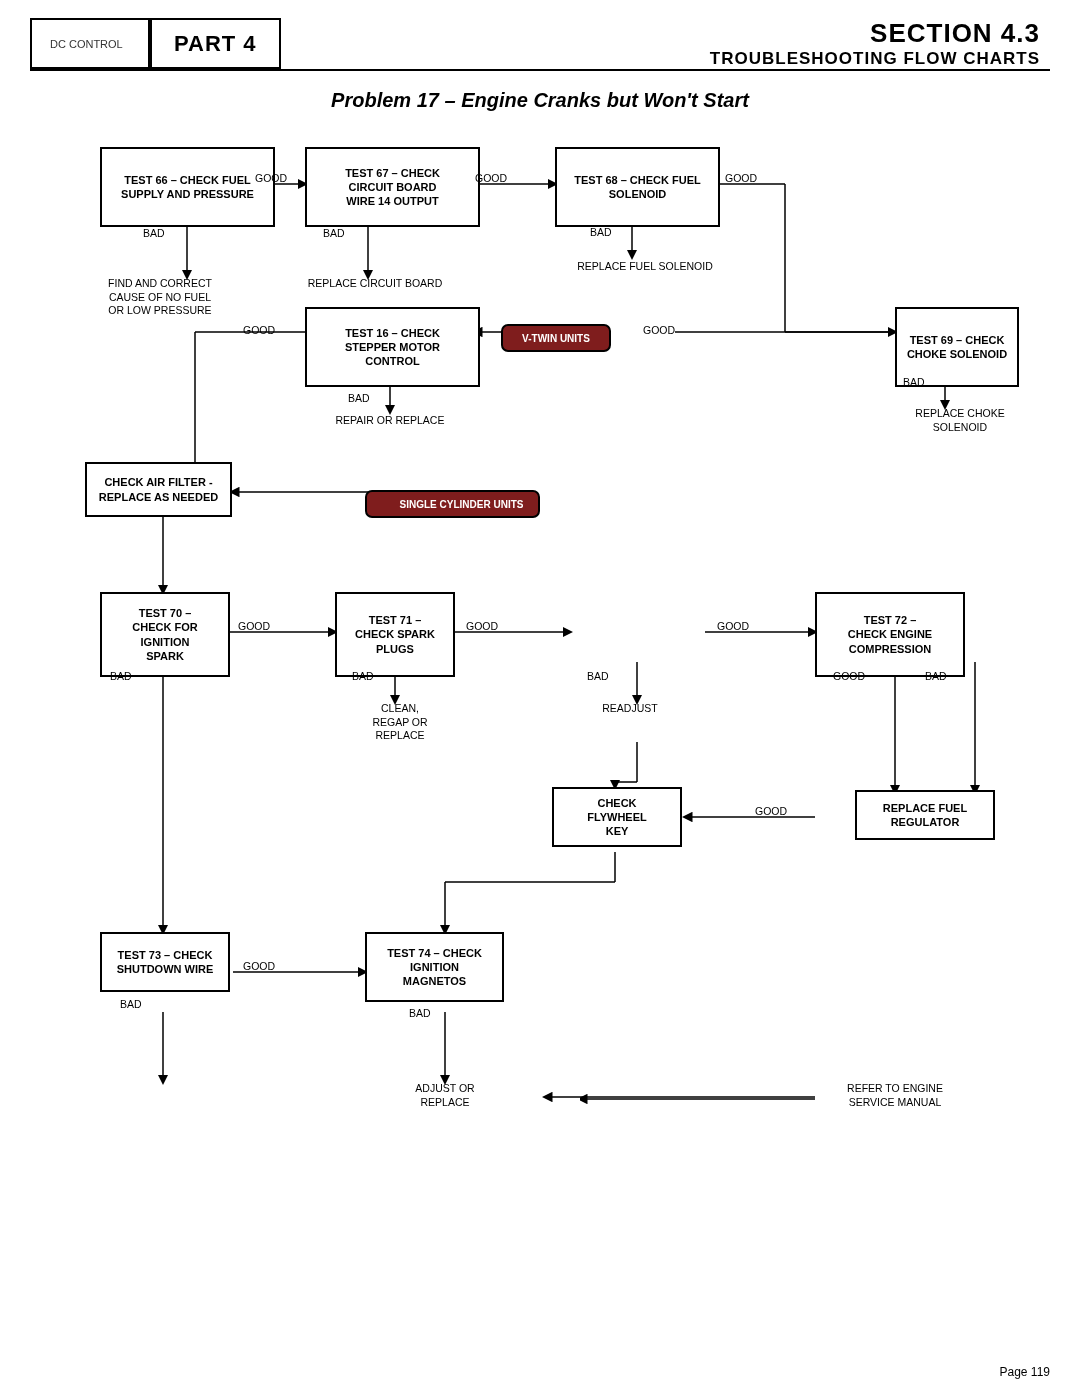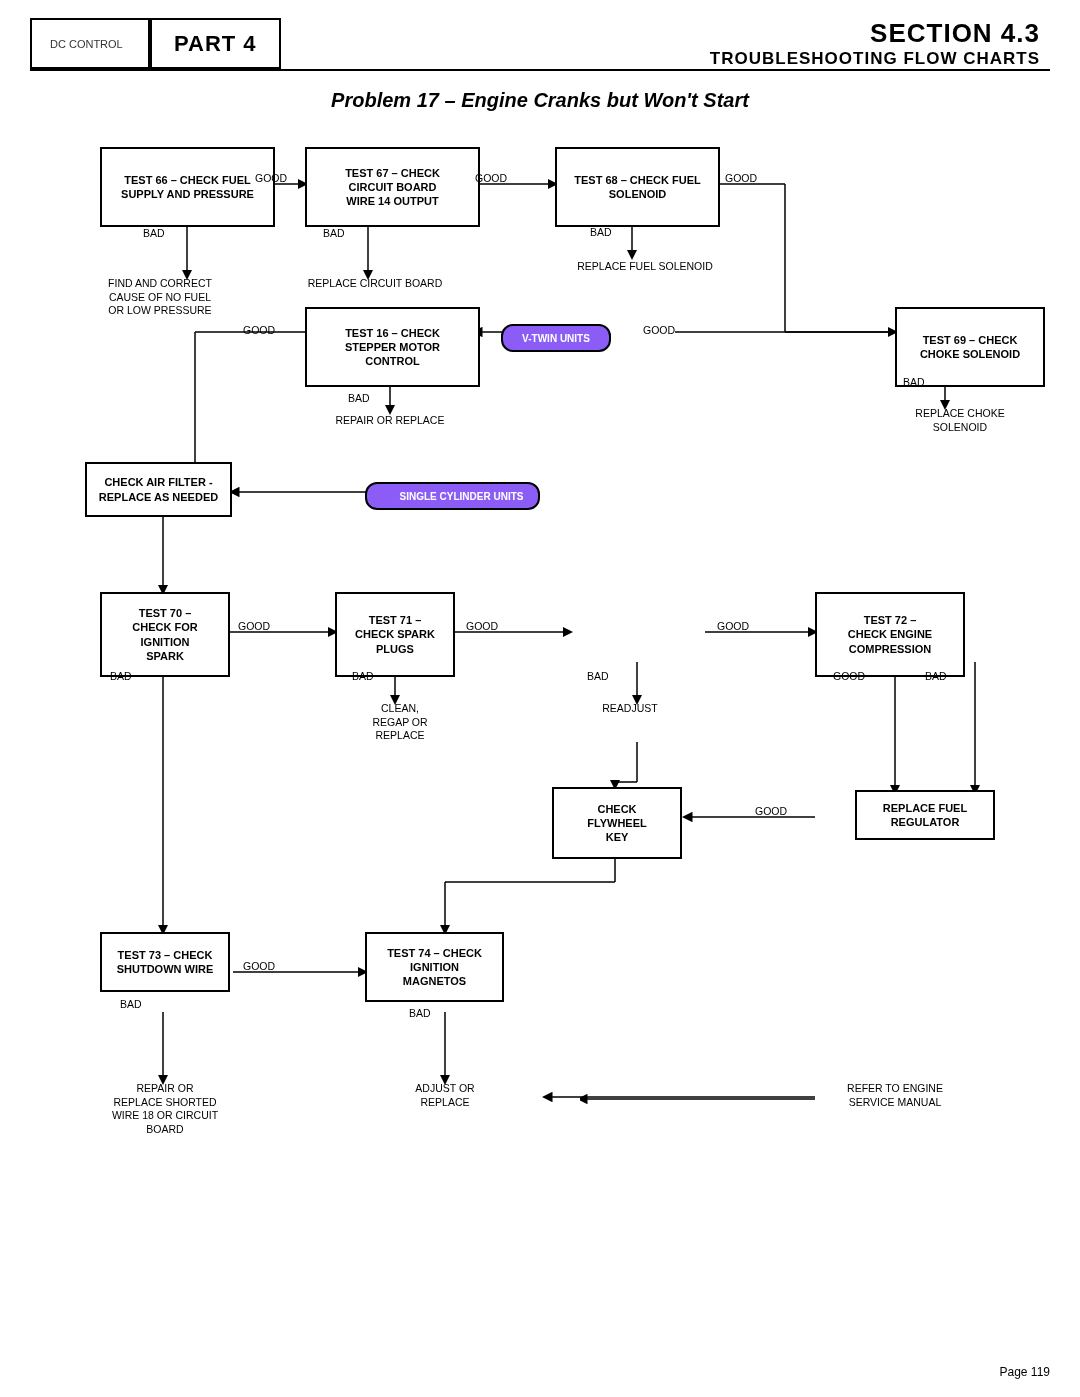--- a/index.html
+++ b/index.html
@@ -85,23 +85,23 @@
       text-align: center;
       display: flex;
       align-items: center;
       justify-content: center;
       font-size: 11px;
       font-weight: bold;
       line-height: 1.3;
       padding: 4px 6px;
     }
     .box-dark {
-      background: #8b5cf6;
+      background: #7f1d1d;
       color: #fff;
-      border-radius: 12px;
+      border-radius: 7px;
     }
 
     
     .label {
       position: absolute;
       text-align: center;
       font-size: 10.5px;
       font-weight: normal;
       line-height: 1.3;
     }
@@ -245,37 +245,37 @@
   <div class="label" style="left:535px; top:138px; width:170px;text-align:center;">REPLACE FUEL SOLENOID</div>
 
   <div class="box" style="left:280px; top:185px; width:175px; height:80px;">
     <span>TEST 16 – CHECK<br>STEPPER MOTOR<br>CONTROL</span>
   </div>
 
   <div class="box box-dark" style="left:476px; top:202px; width:110px; height:28px; font-size:10px; font-weight:bold;">
     <span>V-TWIN UNITS</span>
   </div>
 
-  <div class="box" style="left:870px; top:185px; width:150px; height:80px;justify-content:flex-end;">
+  <div class="box" style="left:870px; top:185px; width:124px; height:80px;justify-content:flex-end;">
     <span>TEST 69 – CHECK CHOKE SOLENOID</span>
   </div>
 
   <div class="arrow-label" style="left:618px; top:202px;">GOOD</div>
 
   <div class="arrow-label" style="left:218px; top:202px;">GOOD</div>
 
   <div class="arrow-label" style="left:323px; top:270px;">BAD</div>
 
   <div class="arrow-label" style="left:878px; top:254px;">BAD</div>
 
   <div class="label" style="left:300px; top:292px; width:130px;">REPAIR OR REPLACE</div>
 
   <div class="label" style="left:870px; top:285px; width:130px;">REPLACE CHOKE<br>SOLENOID</div>
 
-  <div class="box box-dark" style="left:340px; top:360px; width:175px; height:28px; font-size:10px;padding-left:24px;">
+  <div class="box box-dark" style="left:340px; top:368px; width:175px; height:28px; font-size:10px;padding-left:24px;">
     <span>SINGLE CYLINDER UNITS</span>
   </div>
 
   <div class="box" style="left:60px; top:340px; width:147px; height:55px;">
     <span>CHECK AIR FILTER -<br>REPLACE AS NEEDED</span>
   </div>
 
   <div class="box" style="left:75px; top:470px; width:130px; height:85px;">
     <span>TEST 70 –<br>CHECK FOR<br>IGNITION<br>SPARK</span>
   </div>
@@ -303,38 +303,37 @@
   <div class="label" style="left:320px; top:580px; width:110px;">CLEAN,<br>REGAP OR<br>REPLACE</div>
 
   <div class="label" style="left:565px; top:580px; width:80px;">READJUST</div>
 
   <div class="box" style="left:830px; top:668px; width:140px; height:50px;">
     <span>REPLACE FUEL<br>REGULATOR</span>
   </div>
 
   <div class="arrow-label" style="left:730px; top:683px;">GOOD</div>
 
-  <div class="box" style="left:527px; top:665px; width:130px; height:72px;">
+  <div class="box" style="left:527px; top:665px; width:130px; height:60px;">
     <span>CHECK<br>FLYWHEEL<br>KEY</span>
   </div>
 
   <div class="box" style="left:75px; top:810px; width:130px; height:60px;">
     <span>TEST 73 – CHECK<br>SHUTDOWN WIRE</span>
   </div>
 
   <div class="box" style="left:340px; top:810px; width:139px; height:70px;">
     <span>TEST 74 – CHECK<br>IGNITION<br>MAGNETOS</span>
   </div>
 
   <div class="arrow-label" style="left:218px; top:838px;">GOOD</div>
 
   <div class="arrow-label" style="left:95px; top:876px;">BAD</div>
   <div class="arrow-label" style="left:384px; top:885px;">BAD</div>
 
-  <div class="label" style="left:60px; top:960px; width:160px;">REPAIR OR<br>REPLACE SHORTED<br>WIRE 18 OR CIRCUIT<br>BOARD</div>
 
   <div class="label" style="left:365px; top:960px; width:110px;">ADJUST OR<br>REPLACE</div>
 
   <div class="label" style="left:790px; top:960px; width:160px;">REFER TO ENGINE<br>SERVICE MANUAL</div>
 
   <svg style="position:absolute;top:970px;left:555px;width:235px;height:15px;pointer-events:none;">
     <defs>
       <marker id="arrow2" markerWidth="7" markerHeight="7" refX="5" refY="3.5" orient="auto">
         <polygon points="0 0, 7 3.5, 0 7" fill="#000"></polygon>
       </marker>

